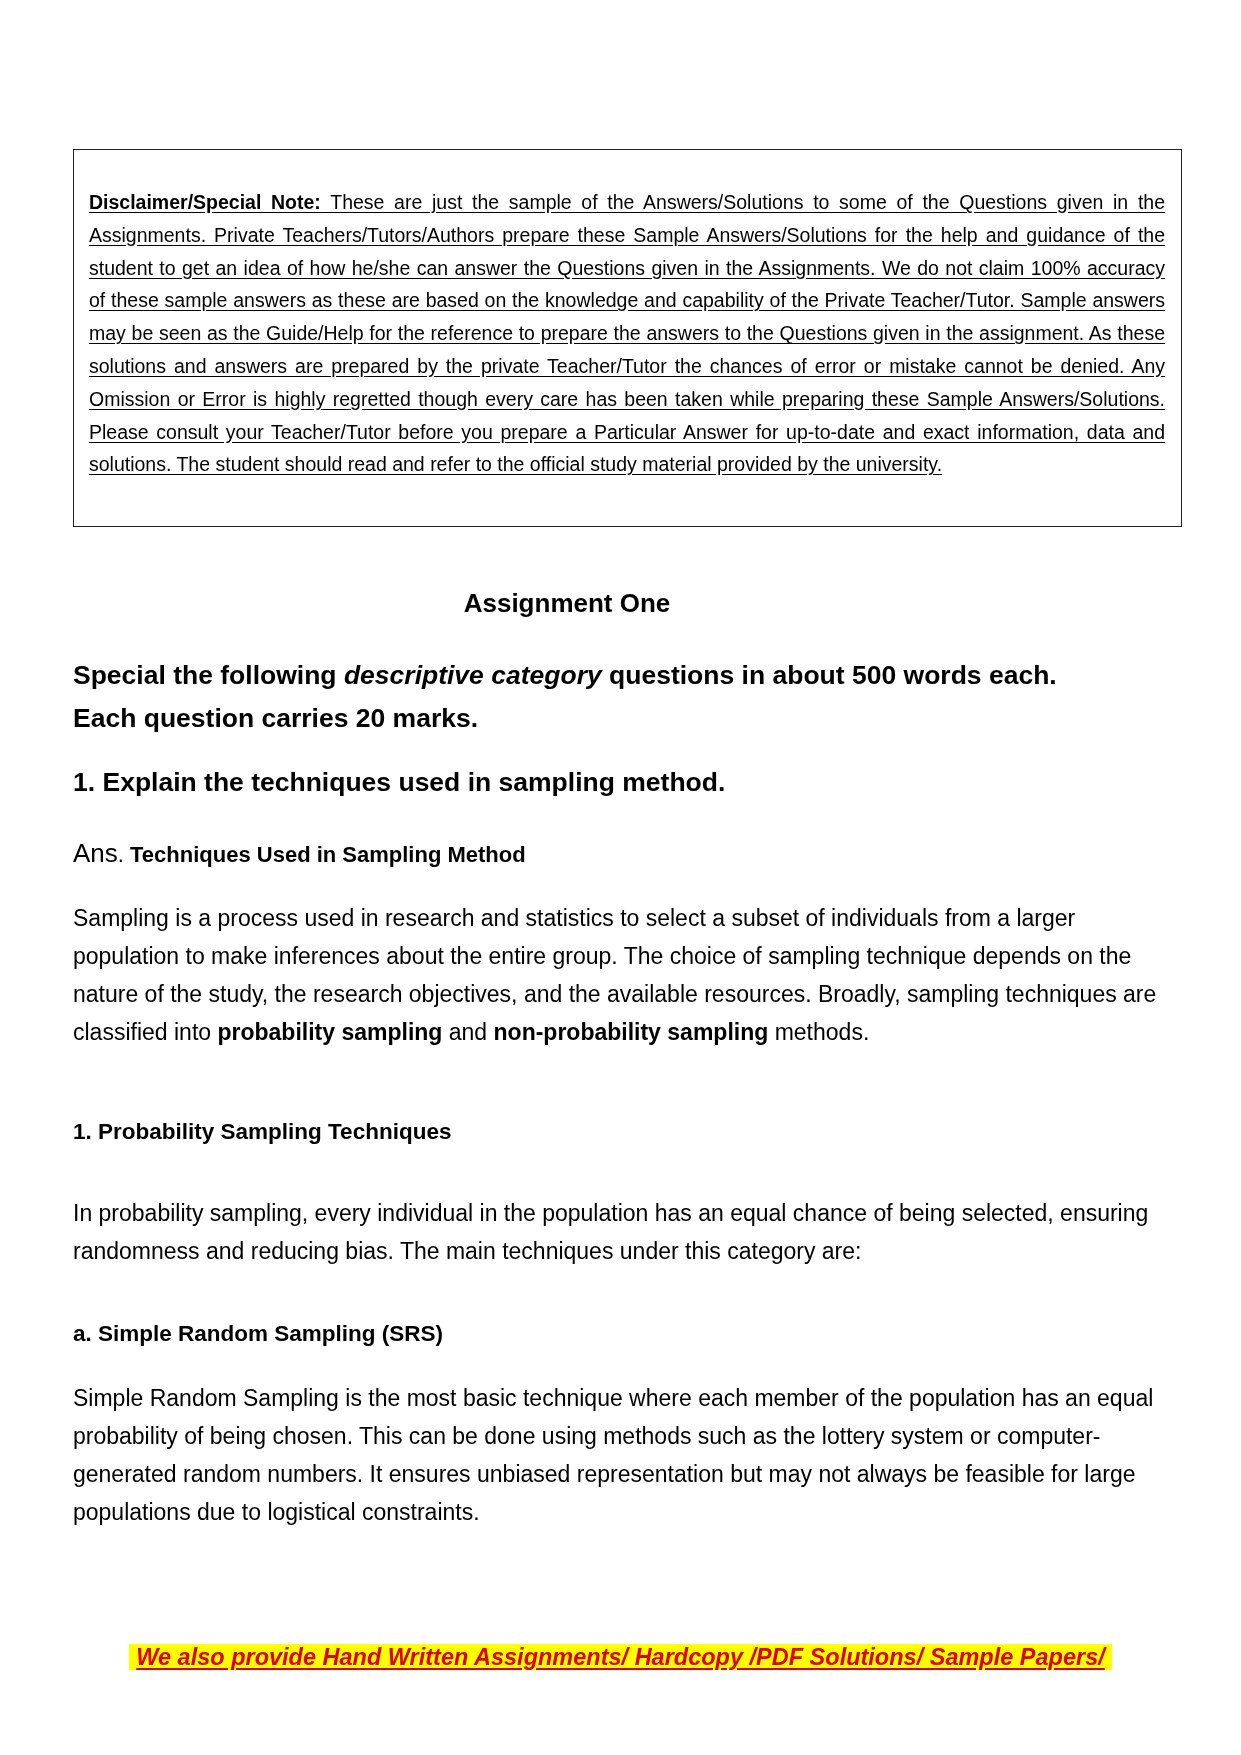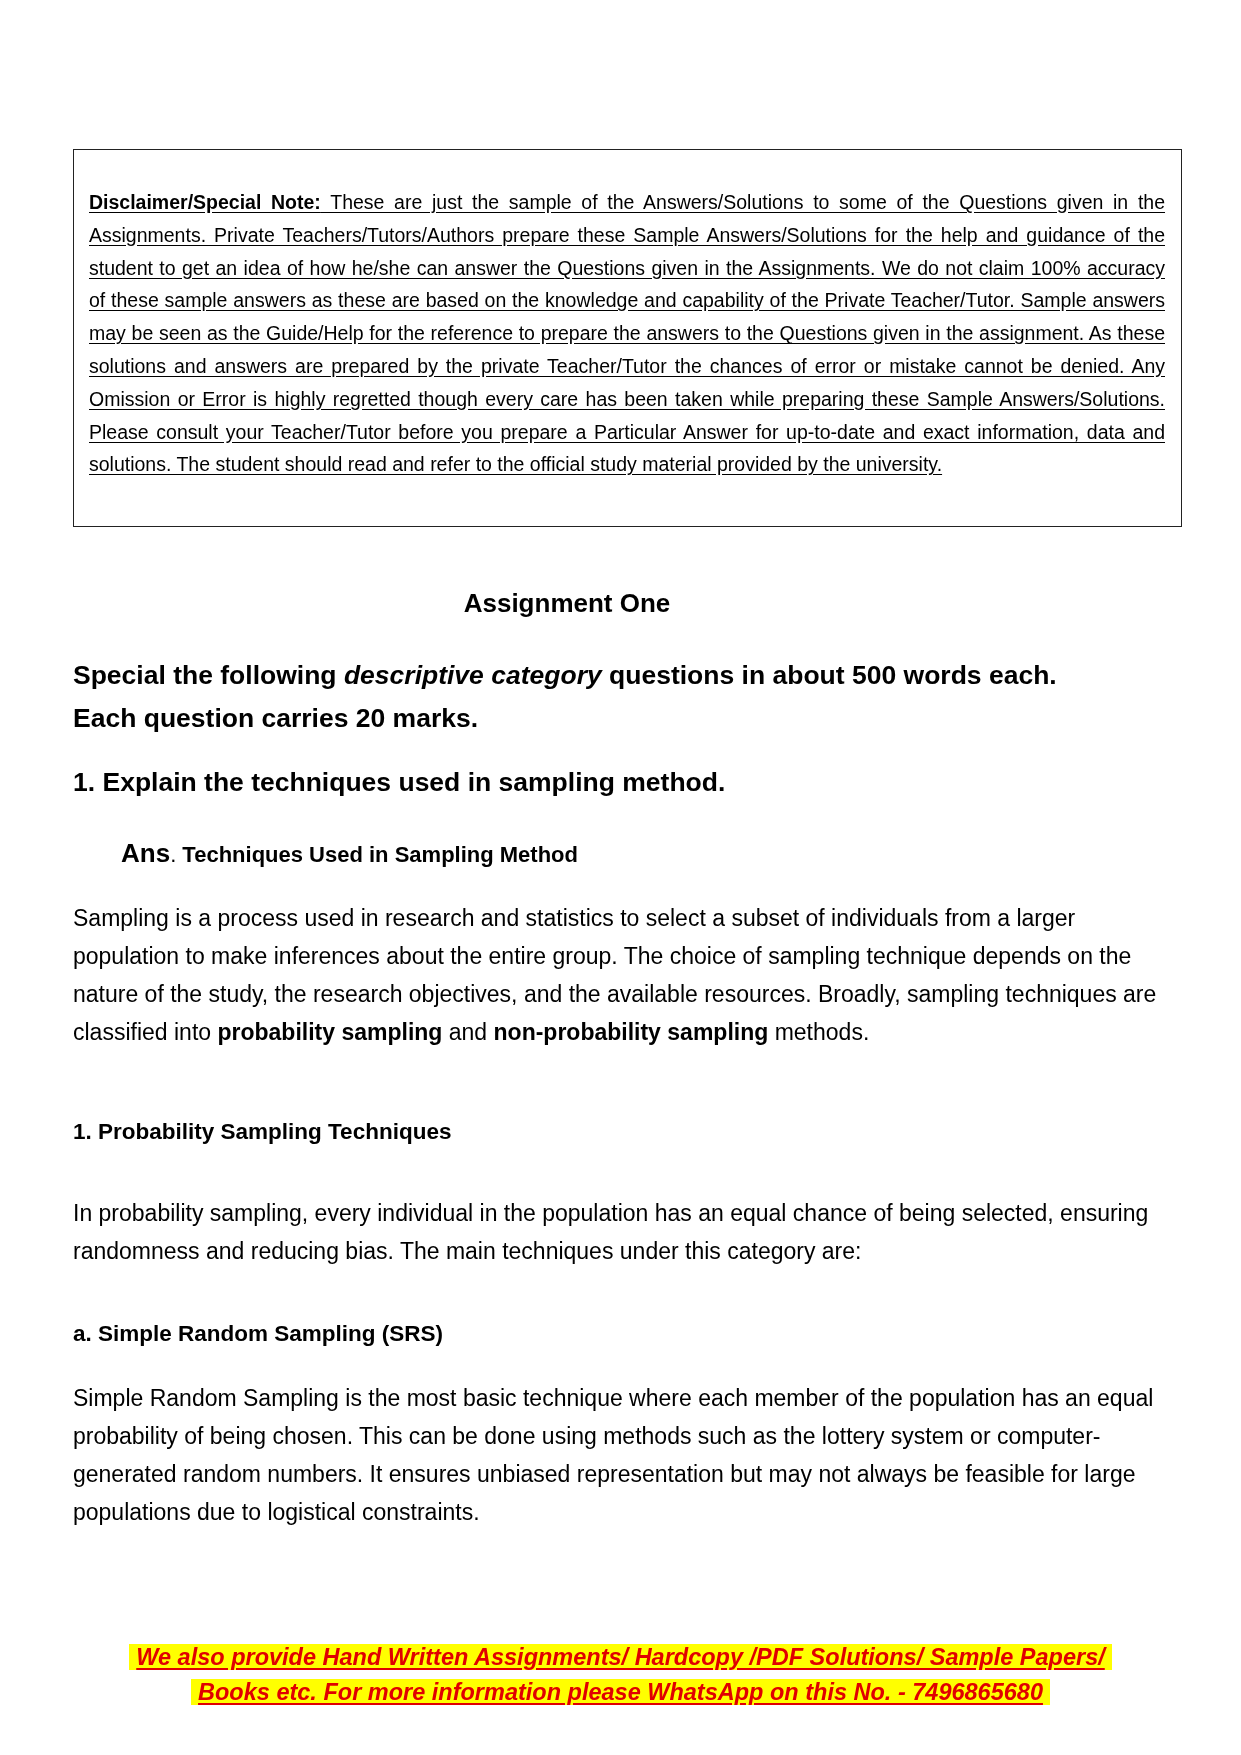--- a/index.html
+++ b/index.html
@@ -10,21 +10,21 @@
                     border: 1.5px solid #222; box-sizing: border-box; }
   .disclaimer-text { position: absolute; left: 15px; top: 9px; width: 1076px;
                      font-size: 19.5px; line-height: 32.8px; text-align: justify;
                      text-decoration: underline; text-underline-offset: 3px; margin-top: 27px; }
   .disclaimer-text b { font-weight: bold; }
   .title { left: 0; width: 1134px; top: 588px; text-align: center; font-size: 26px; font-weight: bold; }
   .instr { left: 73px; top: 654px; width: 1120px; font-size: 26.5px; font-weight: bold; line-height: 43px; }
   .instr i { font-style: italic; }
   .q1 { left: 73px; top: 767px; font-size: 26.5px; font-weight: bold; }
   .ans { left: 73px; top: 838px; font-size: 22px; font-weight: bold; }
-  .ans .ans-big { font-size: 26px; font-weight: bold; margin-left: 48px; }
+  .ans .ans-big { font-size: 26px; font-weight: normal; }
   .para { left: 73px; width: 1110px; font-size: 23px; line-height: 38px; }
   .para b { font-weight: bold; }
   .p1 { top: 899px; }
   .h-prob { left: 73px; top: 1119px; font-size: 22.5px; font-weight: bold; }
   .p2 { top: 1178px; margin-top: 16px; }
   .h-srs { left: 73px; top: 1321px; font-size: 22.5px; font-weight: bold; }
   .p3 { top: 1379px; }
   .footer { left: 0; width: 1241px; top: 1640px; text-align: center; font-size: 23.5px;
             font-weight: bold; font-style: italic; line-height: 35px; color: #e00000; }
   .footer span { background: #ffff00; text-decoration: underline; text-underline-offset: 3px;
@@ -50,14 +50,13 @@
 <div class="abs h-prob">1. Probability Sampling Techniques</div>
 
 <div class="abs para p2">In probability sampling, every individual in the population has an equal chance of being selected, ensuring randomness and reducing bias. The main techniques under this category are:</div>
 
 <div class="abs h-srs">a. Simple Random Sampling (SRS)</div>
 
 <div class="abs para p3">Simple Random Sampling is the most basic technique where each member of the population has an equal probability of being chosen. This can be done using methods such as the lottery system or computer-generated random numbers. It ensures unbiased representation but may not always be feasible for large populations due to logistical constraints.</div>
 
 <div class="abs footer">
   <span>We also provide Hand Written Assignments/ Hardcopy /PDF Solutions/ Sample Papers/</span><br>
-  <span>Books etc. For more information please WhatsApp on this No. - 7496865680</span>
 </div>
 
 </body></html>

